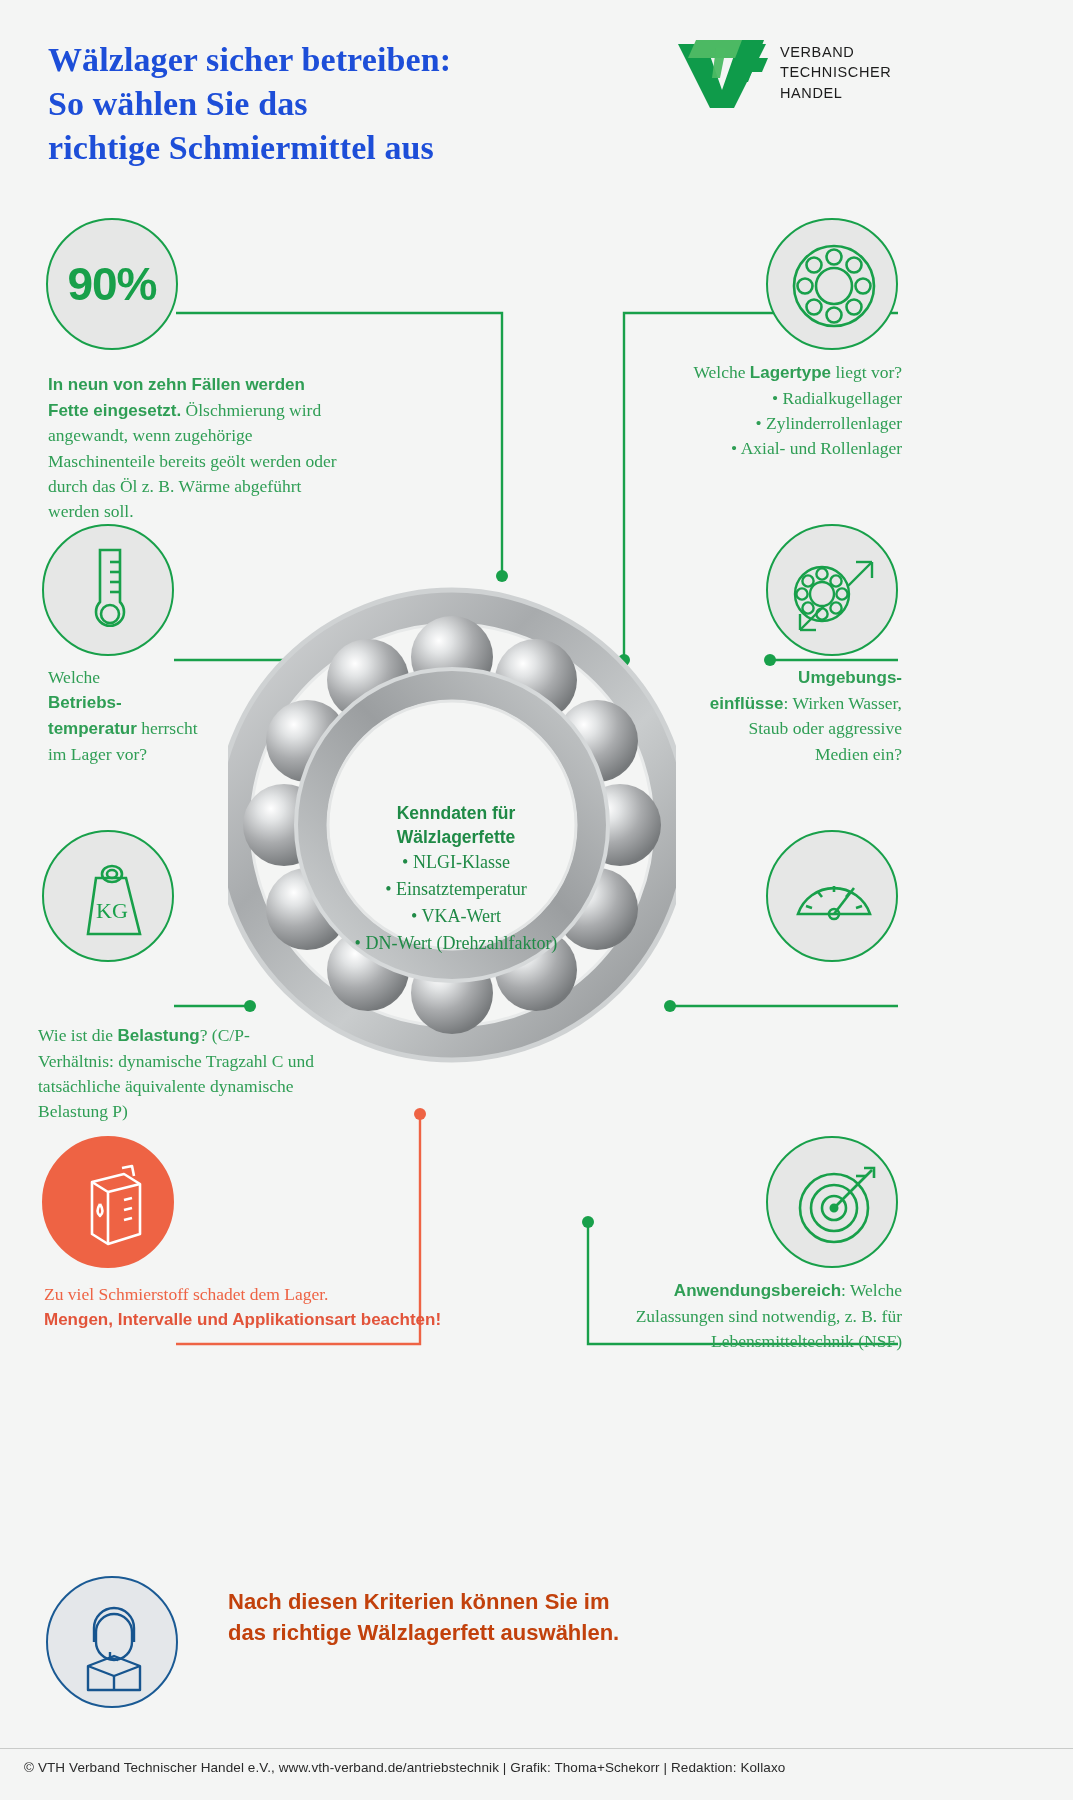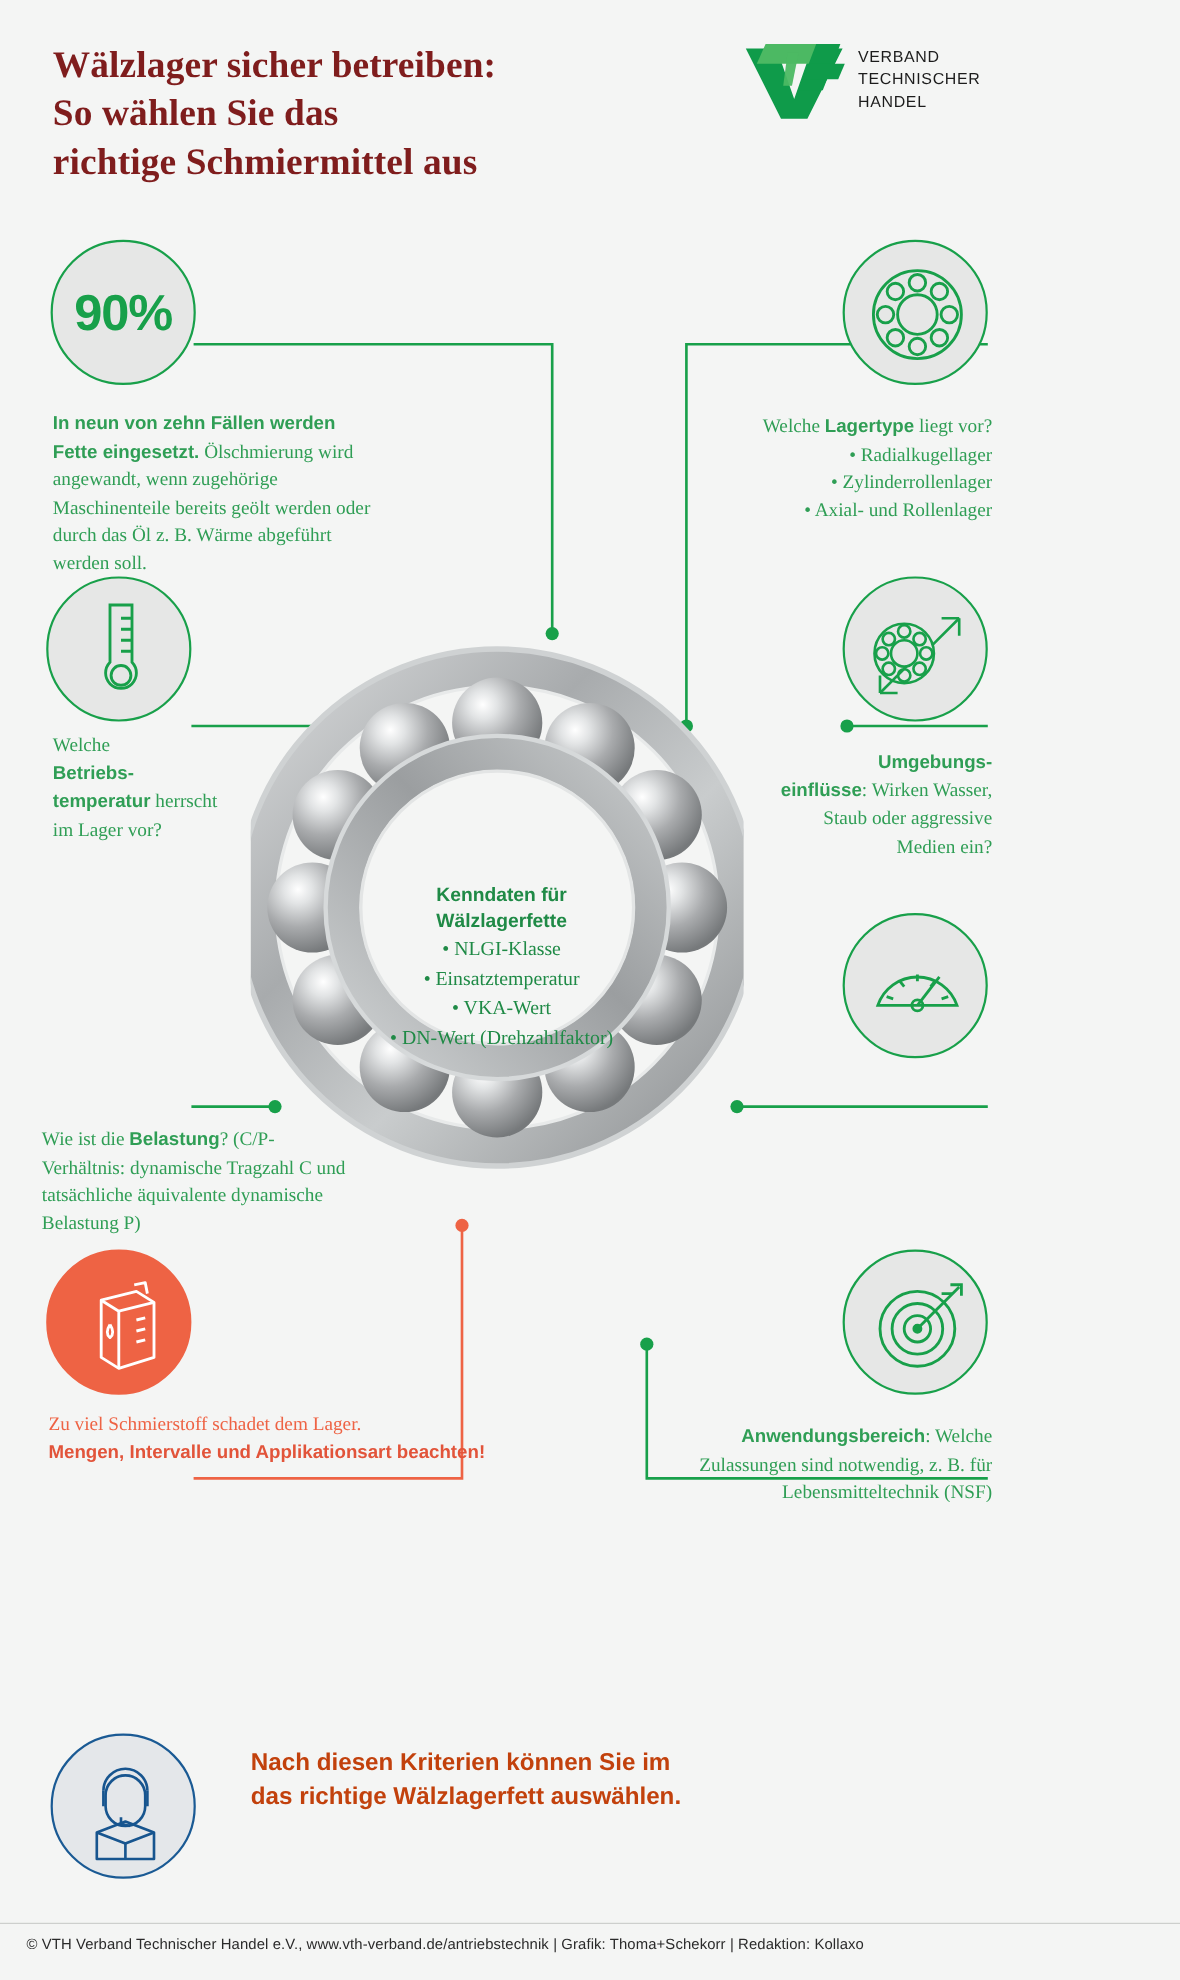--- a/index.html
+++ b/index.html
@@ -10,21 +10,21 @@
     font-family:"Liberation Serif", serif;
     overflow:hidden;
   }
   .sheet{position:absolute;inset:0;}
 
   
   .title{
     position:absolute;left:48px;top:38px;width:620px;
     font-family:"Liberation Serif", serif;
     font-size:34px;line-height:1.30;font-weight:700;
-    color:#7f1d1d;letter-spacing:.1px;
+    color:#1d4ed8;letter-spacing:.1px;
   }
   .title span{display:block;}
 
   .logo{position:absolute;left:676px;top:36px;width:330px;height:92px;}
   .logo-mark{position:absolute;left:0;top:2px;width:96px;height:72px;}
   .logo-text{
     position:absolute;left:104px;top:6px;
     font-family:"Liberation Sans", sans-serif;
     font-size:14.5px;line-height:1.40;font-weight:400;
     color:#1c1c1c;letter-spacing:.6px;
@@ -51,21 +51,21 @@
     font-size:46px;font-weight:700;color:#18a04a;letter-spacing:-1px;
   }
 
   
   .txt{
     position:absolute;
     font-family:"Liberation Serif", serif;
     font-size:17.5px;line-height:1.45;color:#2f9e55;
   }
   .txt b{font-family:"Liberation Sans", sans-serif;font-weight:700;font-size:17px;}
-  .txt.right{text-align:right;margin-top:15px;}
+  .txt.right{text-align:right;}
   .txt.orange{color:#ee6344;}
   .txt.orange b{color:#e2543a;}
 
   
   .bearing{position:absolute;left:228px;top:545px;width:448px;height:560px;}
 
   
   .core-txt{
     position:absolute;left:336px;top:802px;width:240px;
     text-align:center;
@@ -280,20 +280,30 @@
         <path d="M56 24 L76 24 L76 76 A14 14 0 1 1 56 76 Z"></path>
         <circle cx="66" cy="88" r="9"></circle>
         <path d="M76 36 L66 36"></path>
           <path d="M76 46 L66 46"></path>
         <path d="M76 56 L66 56"></path>
           <path d="M76 66 L66 66"></path>
       </g>
     </svg>
   </div>
 
+  <div class="badge" style="left:42px;top:830px;width:132px;height:132px;">
+    <svg viewBox="0 0 132 132" width="132" height="132">
+      <g fill="none" stroke="#18a04a" stroke-width="2.6">
+        <path d="M44 102 L52 46 L82 46 L96 102 Z"></path>
+        <ellipse cx="68" cy="42" rx="10" ry="8"></ellipse>
+        <ellipse cx="68" cy="42" rx="5" ry="4"></ellipse>
+      </g>
+      <text x="68" y="86" text-anchor="middle" font-family="Liberation Serif, serif" font-size="22" fill="#18a04a">KG</text>
+    </svg>
+  </div>
 
   <div class="badge orange" style="left:42px;top:1136px;width:132px;height:132px;">
     <svg viewBox="0 0 132 132" width="132" height="132">
       <g fill="none" stroke="#ffffff" stroke-width="2.6" stroke-linejoin="round">
         <path d="M48 44 L80 36 L96 46 L96 96 L64 106 L48 96 Z"></path>
         <path d="M48 44 L64 54 L64 106"></path>
         <path d="M64 54 L96 46"></path>
         <path d="M78 30 L88 28 L90 38"></path>
         <path d="M56 66 q5 8 0 12 q-5 -4 0 -12"></path>
         <path d="M80 62 L88 60"></path>

